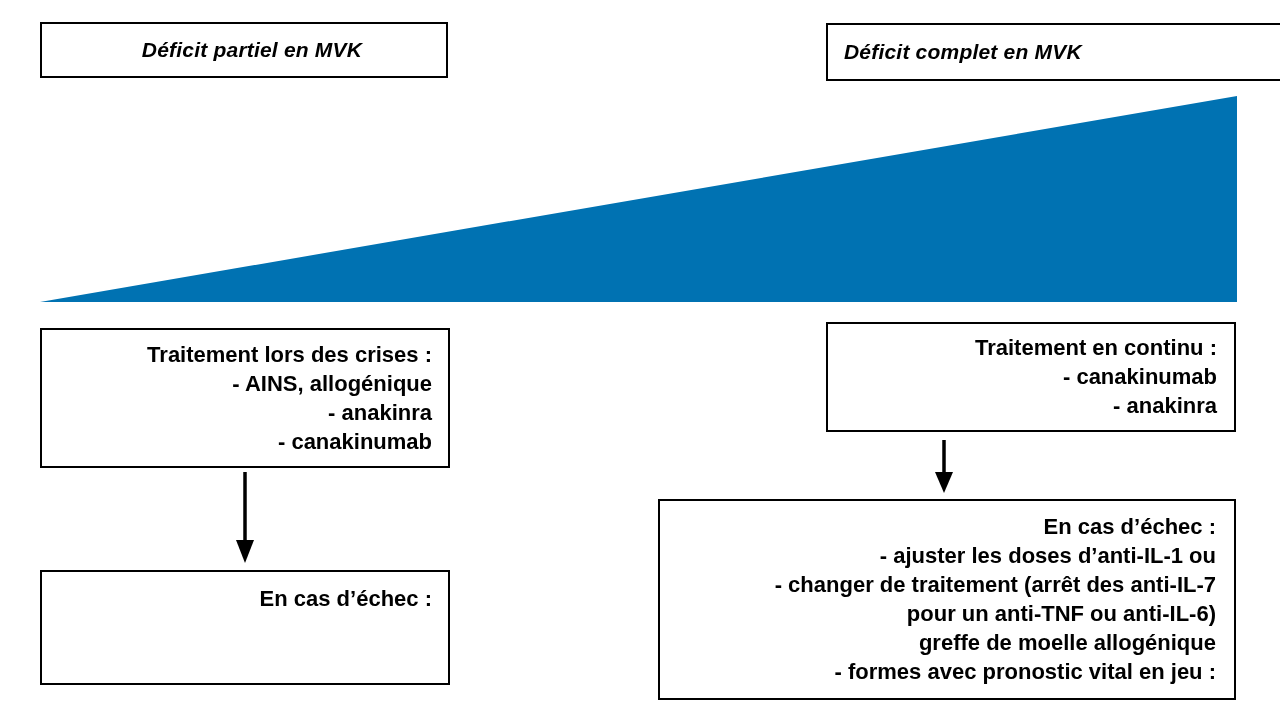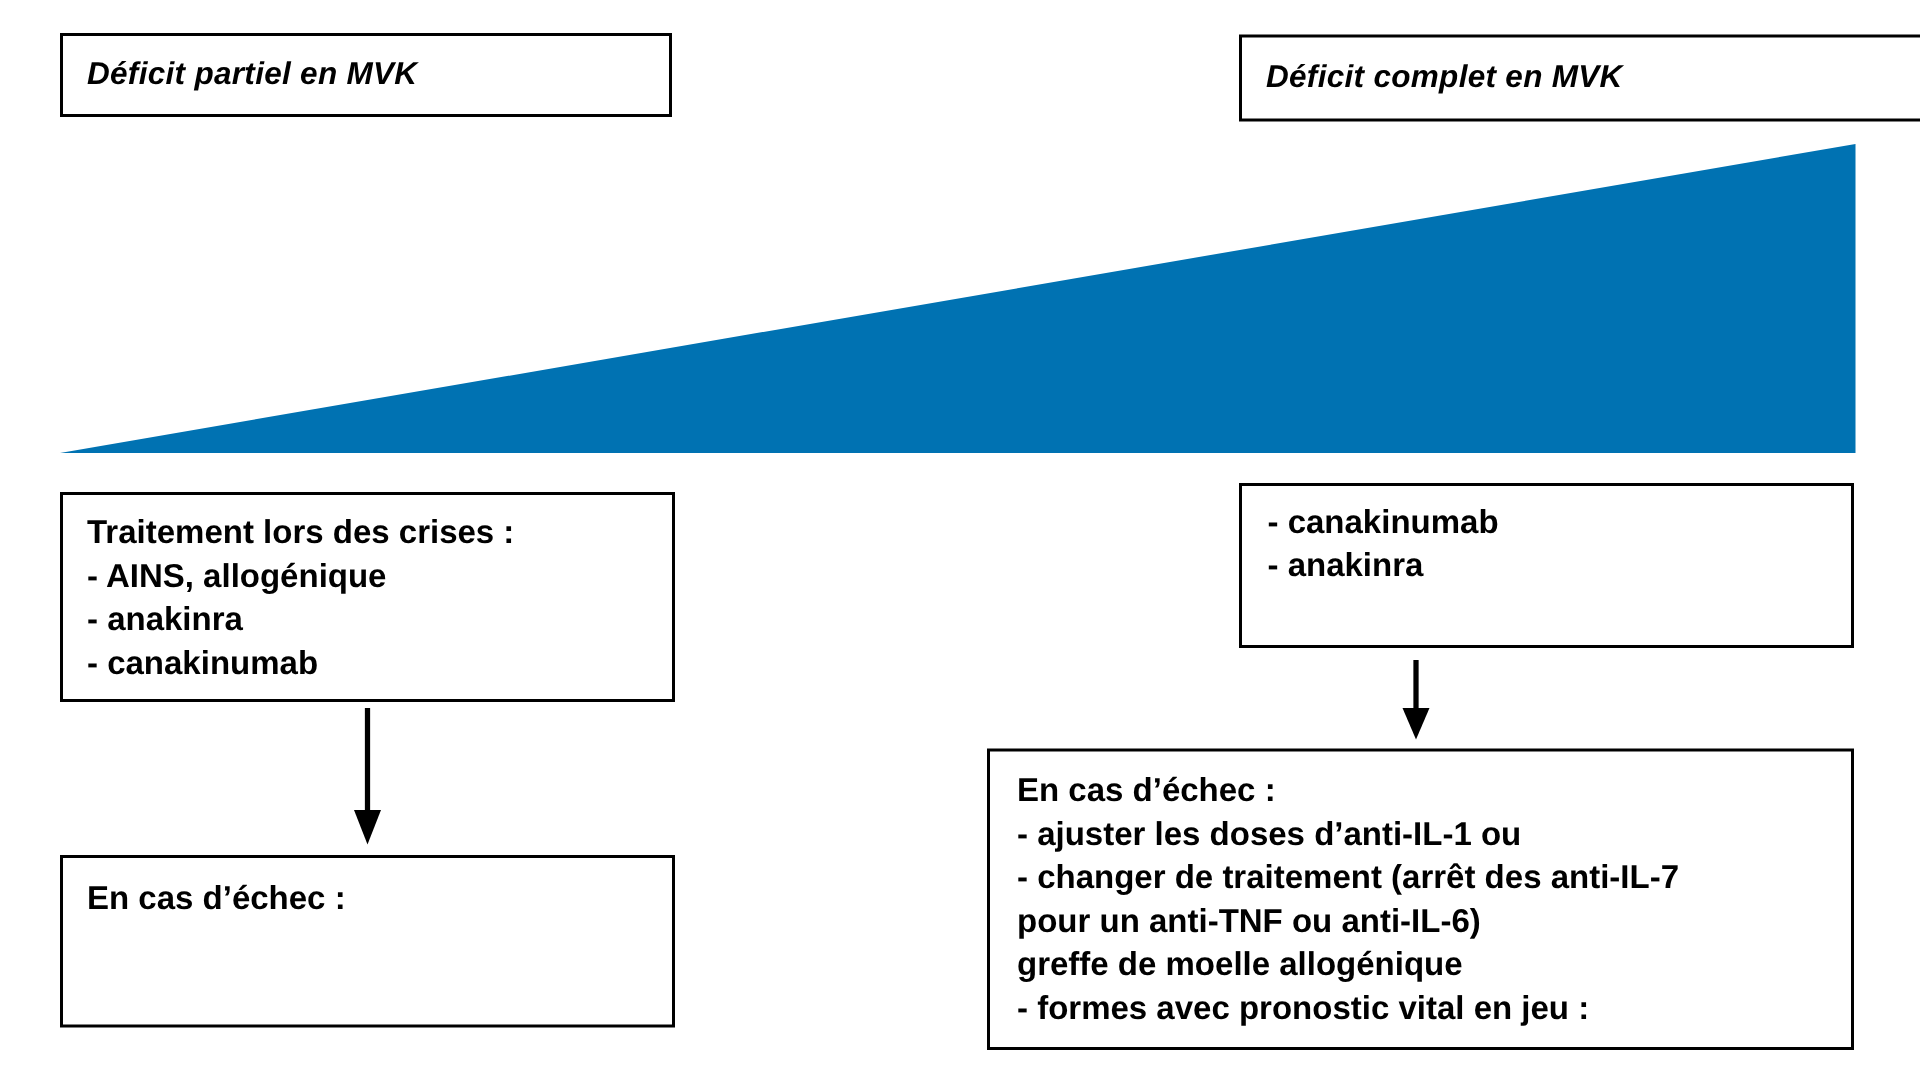--- a/index.html
+++ b/index.html
@@ -28,29 +28,30 @@
     padding-left: 16px;
     font-size: 21px;
     font-weight: 700;
     font-style: italic;
     letter-spacing: 0.2px;
   }
   .text-box {
     font-size: 22px;
     font-weight: 700;
     line-height: 29px;
+    text-align: right;
   }
   .text-box .line {
     white-space: nowrap;
   }
   .wedge-svg, .arrow-svg {
     position: absolute;
     display: block;
   }
-  #box-top-left        { left: 40px;  top: 22px;  width: 408px; height: 56px; }
+  #box-top-left        { left: 40px;  top: 22px;  width: 408px; height: 56px; justify-content: center; }
   #box-top-right       { left: 826px; top: 23px;  width: 482px; height: 58px; }
   #box-left-treatment  { left: 40px;  top: 328px; width: 410px; height: 140px; padding: 10px 16px; }
   #box-left-failure    { left: 40px;  top: 570px; width: 410px; height: 115px; padding: 12px 16px; }
   #box-right-treatment { left: 826px; top: 322px; width: 410px; height: 110px; padding: 9px 17px; }
   #box-right-failure   { left: 658px; top: 499px; width: 578px; height: 201px; padding: 11px 18px; }
   #wedge  { left: 0;     top: 0;     width: 1280px; height: 720px; pointer-events: none; }
   #arrow-left  { left: 233px; top: 470px; width: 24px; height: 94px; }
   #arrow-right { left: 932px; top: 438px; width: 24px; height: 56px; }
 </style>
 </head>
@@ -80,20 +81,21 @@
   <svg class="arrow-svg" id="arrow-left" viewBox="0 0 24 94" aria-hidden="true">
     <line x1="12" y1="2" x2="12" y2="74" stroke="#000000" stroke-width="3.5"></line>
     <polygon points="3,70 21,70 12,93" fill="#000000"></polygon>
   </svg>
 
   <div class="box text-box" id="box-left-failure">
     <div class="line">En cas d’échec :</div>
   </div>
 
   <div class="box text-box" id="box-right-treatment">
+    <div class="line">Traitement en continu :</div>
     <div class="line">- canakinumab</div>
     <div class="line">- anakinra</div>
   </div>
 
   <svg class="arrow-svg" id="arrow-right" viewBox="0 0 24 56" aria-hidden="true">
     <line x1="12" y1="2" x2="12" y2="38" stroke="#000000" stroke-width="3.5"></line>
     <polygon points="3,34 21,34 12,55" fill="#000000"></polygon>
   </svg>
 
   <div class="box text-box" id="box-right-failure">

